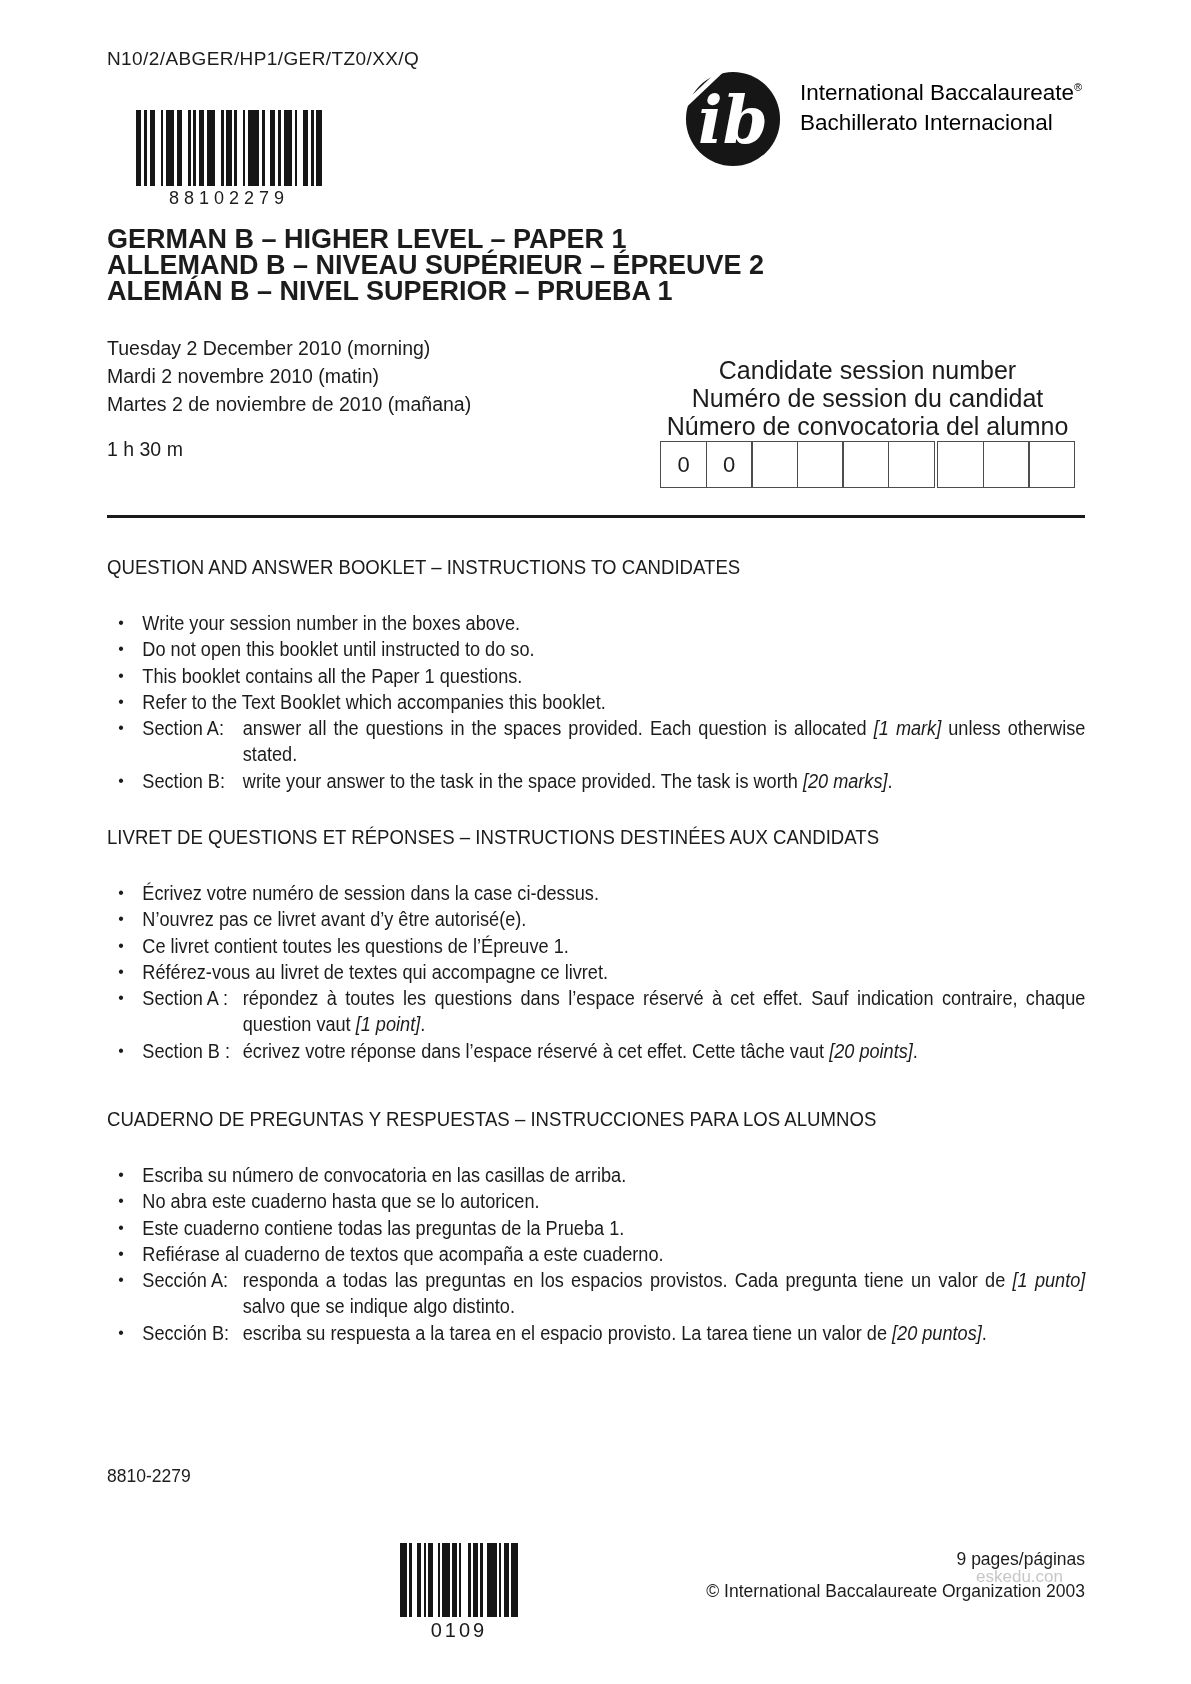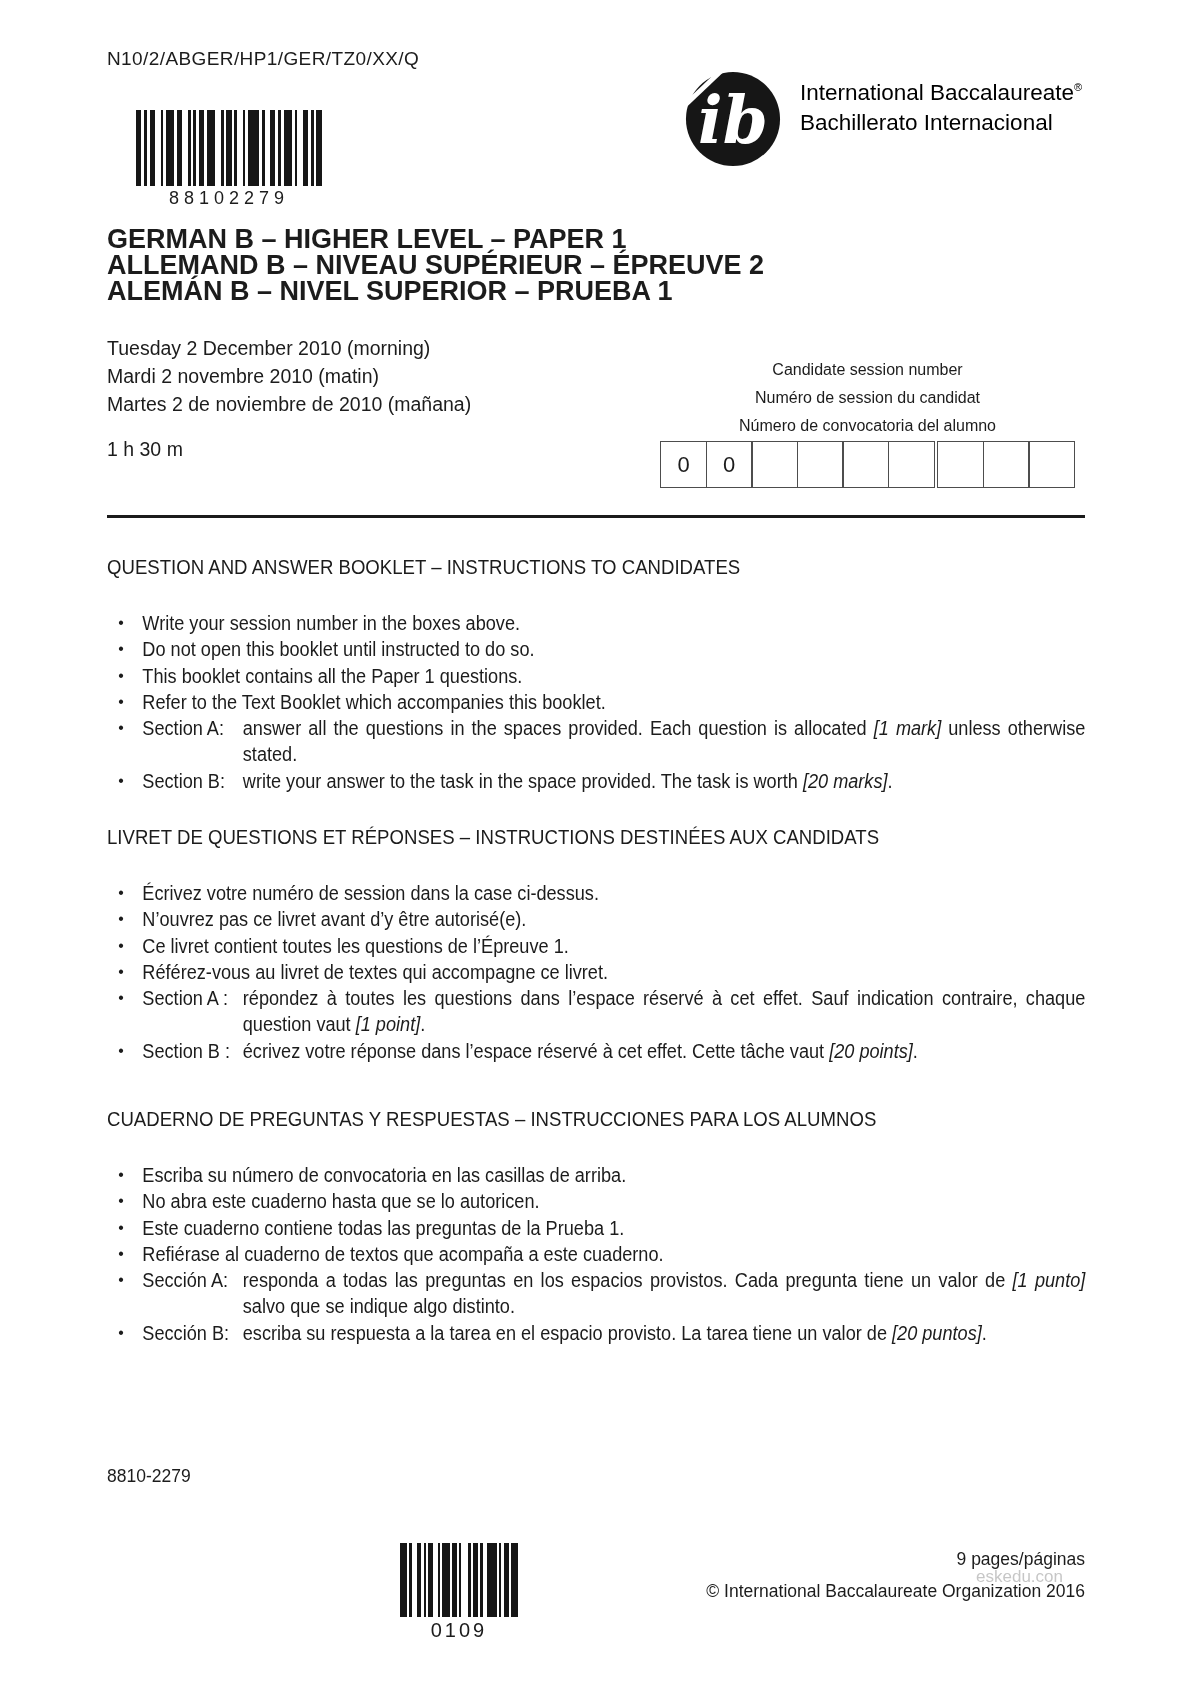--- a/index.html
+++ b/index.html
@@ -19,21 +19,21 @@
         z-index:3;white-space:nowrap;}
 
   .ib-logo{position:absolute;left:684px;top:68px;z-index:2;line-height:0;}
   .ib-names{position:absolute;left:800px;top:72px;font-size:22.5px;line-height:30px;color:#000000;}
   .ib-names sup{font-size:11px;}
 
   .titles{position:absolute;left:107px;top:226px;font-size:27px;font-weight:bold;line-height:26px;}
   .dates{position:absolute;left:107px;top:334px;font-size:19.5px;line-height:28px;}
 
   .session-labels{position:absolute;left:660px;top:356px;width:415px;text-align:center;
-        font-size:16px;line-height:28px;}
+        font-size:25px;line-height:28px;}
   .session-boxes{position:absolute;left:660px;top:441px;display:flex;}
   .cell{box-sizing:border-box;width:47px;height:47px;border:1.5px solid #4d4d4d;margin-left:-1.5px;
         display:flex;align-items:center;justify-content:center;font-size:22px;}
   .cell:first-child{margin-left:0;}
   .cell.dbl{margin-left:2.5px;}
 
   .duration{position:absolute;left:107px;top:438px;font-size:19.5px;}
   .rule{position:absolute;left:107px;top:515px;width:978px;height:3px;background:#1b1b1b;}
 
   .section{position:absolute;left:107px;width:1052px;transform:scaleX(0.93);transform-origin:0 0;}
@@ -280,15 +280,15 @@
       <div class="sp" style="flex-grow: 1;"></div>
       <div class="bar" style="flex-grow: 1;"></div>
       <div class="sp" style="flex-grow: 1;"></div>
       <div class="bar" style="flex-grow: 2;"></div>
       <div class="sp" style="flex-grow: 1;"></div>
       <div class="bar" style="flex-grow: 3;"></div>
     </div>
   <div class="barcode-num-bottom">0109</div>
   <div class="footer-pages">9 pages/páginas</div>
   <div class="footer-watermark">eskedu.con</div>
-  <div class="footer-copyright">© International Baccalaureate Organization 2016</div>
+  <div class="footer-copyright">© International Baccalaureate Organization 2003</div>
 
 </div>
 
 </body></html>

